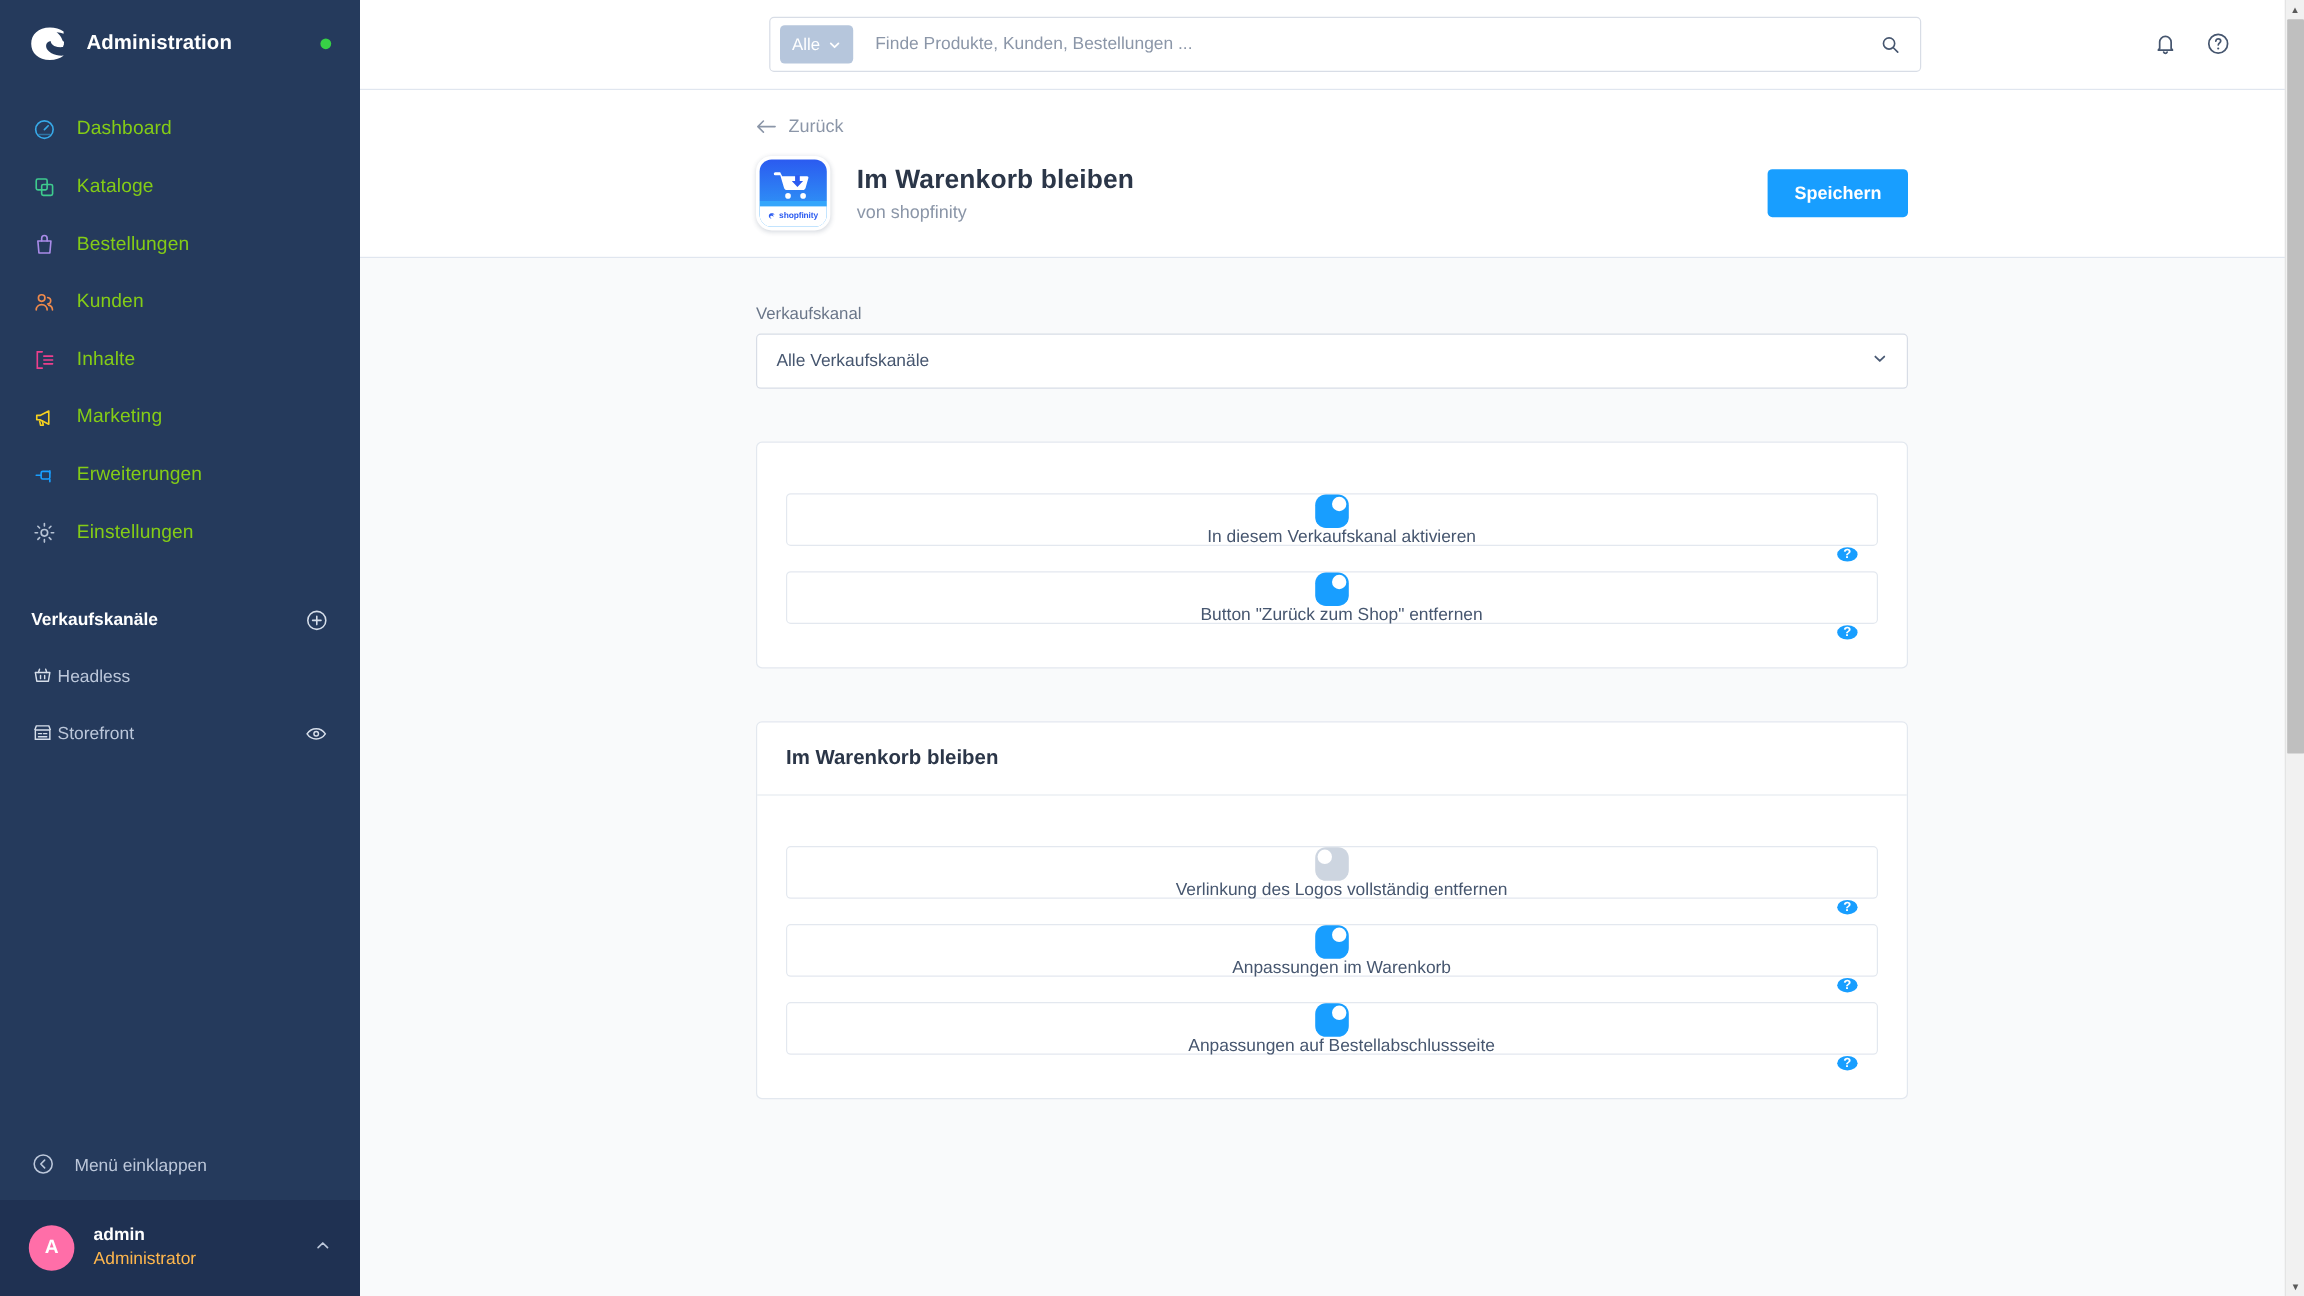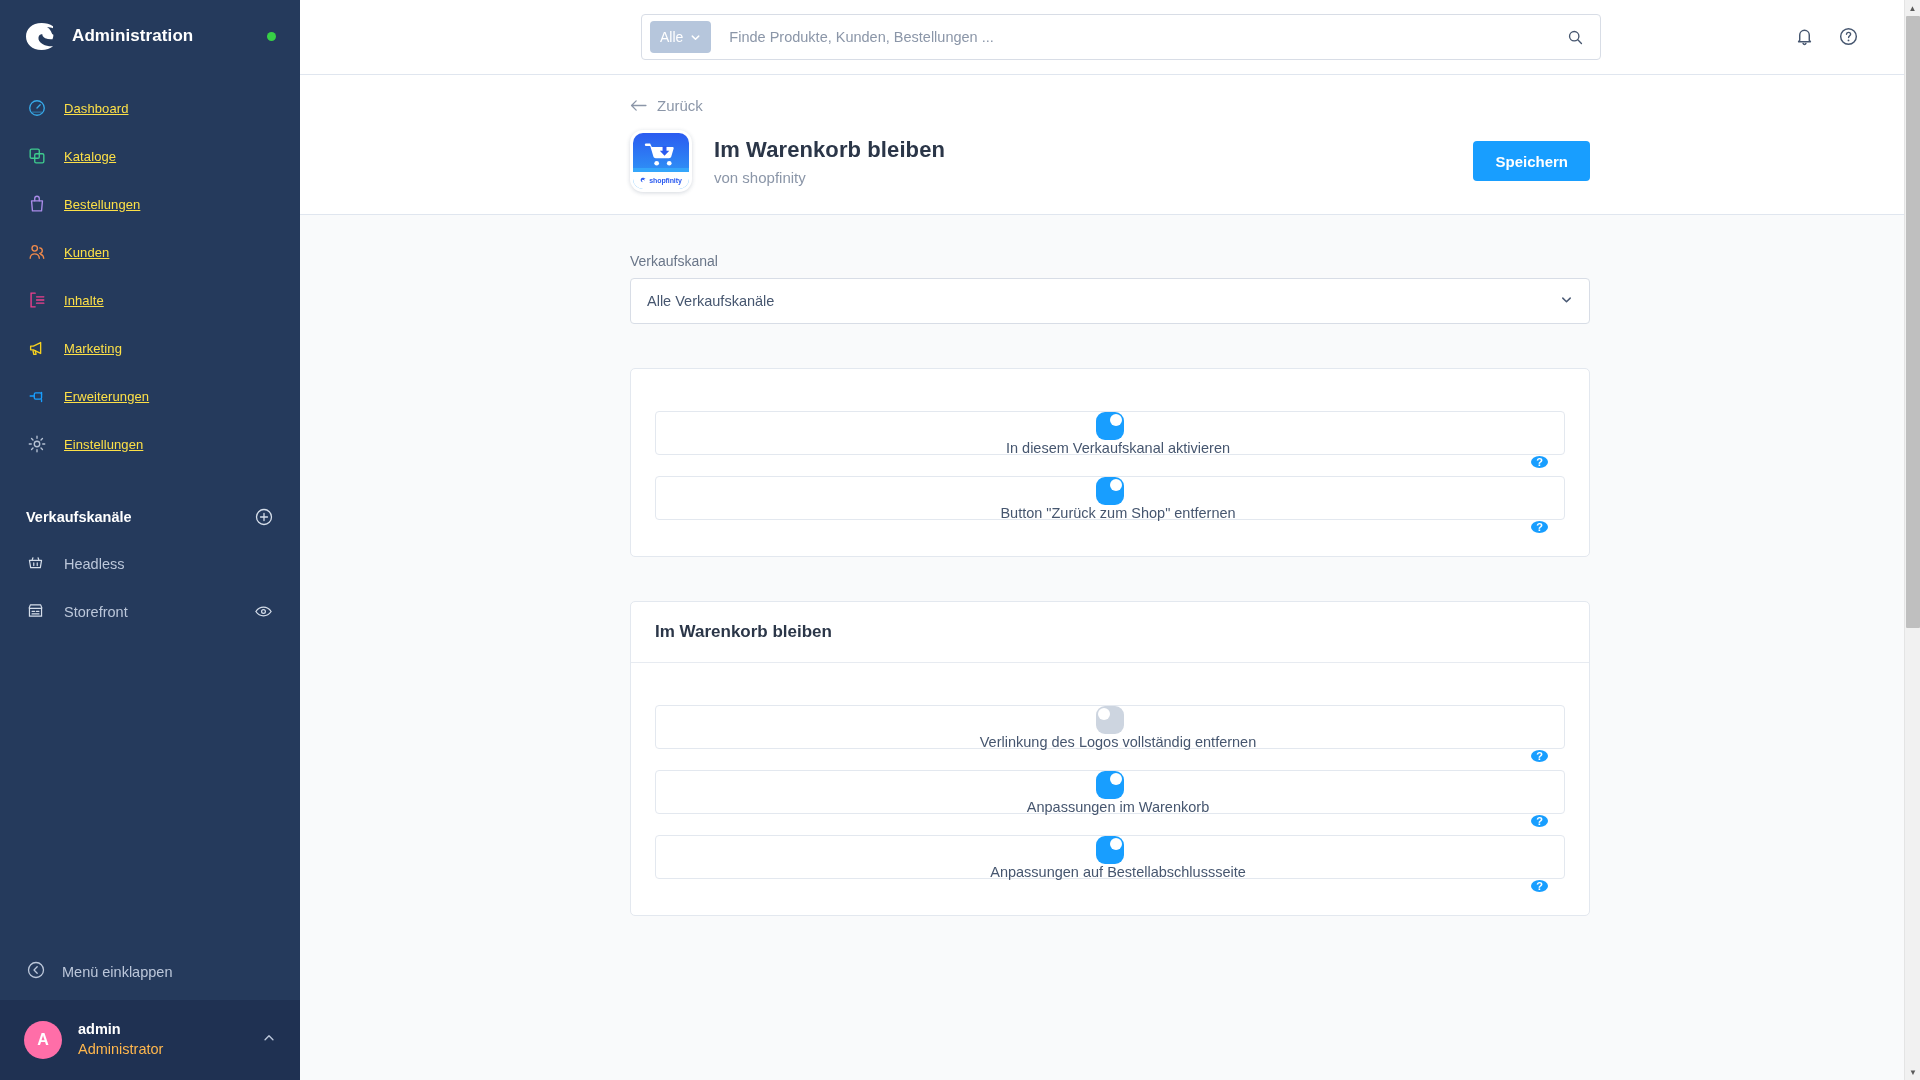--- a/index.html
+++ b/index.html
@@ -30,31 +30,31 @@
   .sb-status-dot {
     width:9px; height:9px; border-radius:50%;
     background:#37D046; margin-left:auto;
   }
   .sb-nav { padding-top:12px; }
   .sb-item {
     display:flex; align-items:center; gap:16px;
     padding:0 26px; height:48px; cursor:pointer;
   }
   .sb-item .ic { width:22px; height:22px; flex:0 0 22px; display:flex; align-items:center; justify-content:center; }
-  .sb-item .lb { font-size:13px; color:#fde047; letter-spacing:.1px;text-decoration:underline; }
+  .sb-item .lb { font-size:16px; color:#84cc16; letter-spacing:.1px; }
 
   .sb-section {
     display:flex; align-items:center;
     padding:0 26px; height:46px; margin-top:26px;
   }
   .sb-section .st { color:#fff; font-size:14.5px; font-weight:bold; }
   .sb-section .plus { margin-left:auto; width:20px; height:20px; cursor:pointer; }
 
   .sb-chan {
-    display:flex; align-items:center; gap:16px;
+    display:flex; align-items:center; 
     padding:0 26px; height:48px; cursor:pointer;
   }
   .sb-chan .ic { width:22px; height:22px; flex:0 0 22px; }
   .sb-chan .lb { font-size:14.5px; color:#BCC7DA; }
   .sb-chan .eye { margin-left:auto; width:20px; height:20px; cursor:pointer; }
 
   .sb-spacer { flex:1 1 auto; }
 
   .sb-collapse {
     display:flex; align-items:center; gap:16px;

